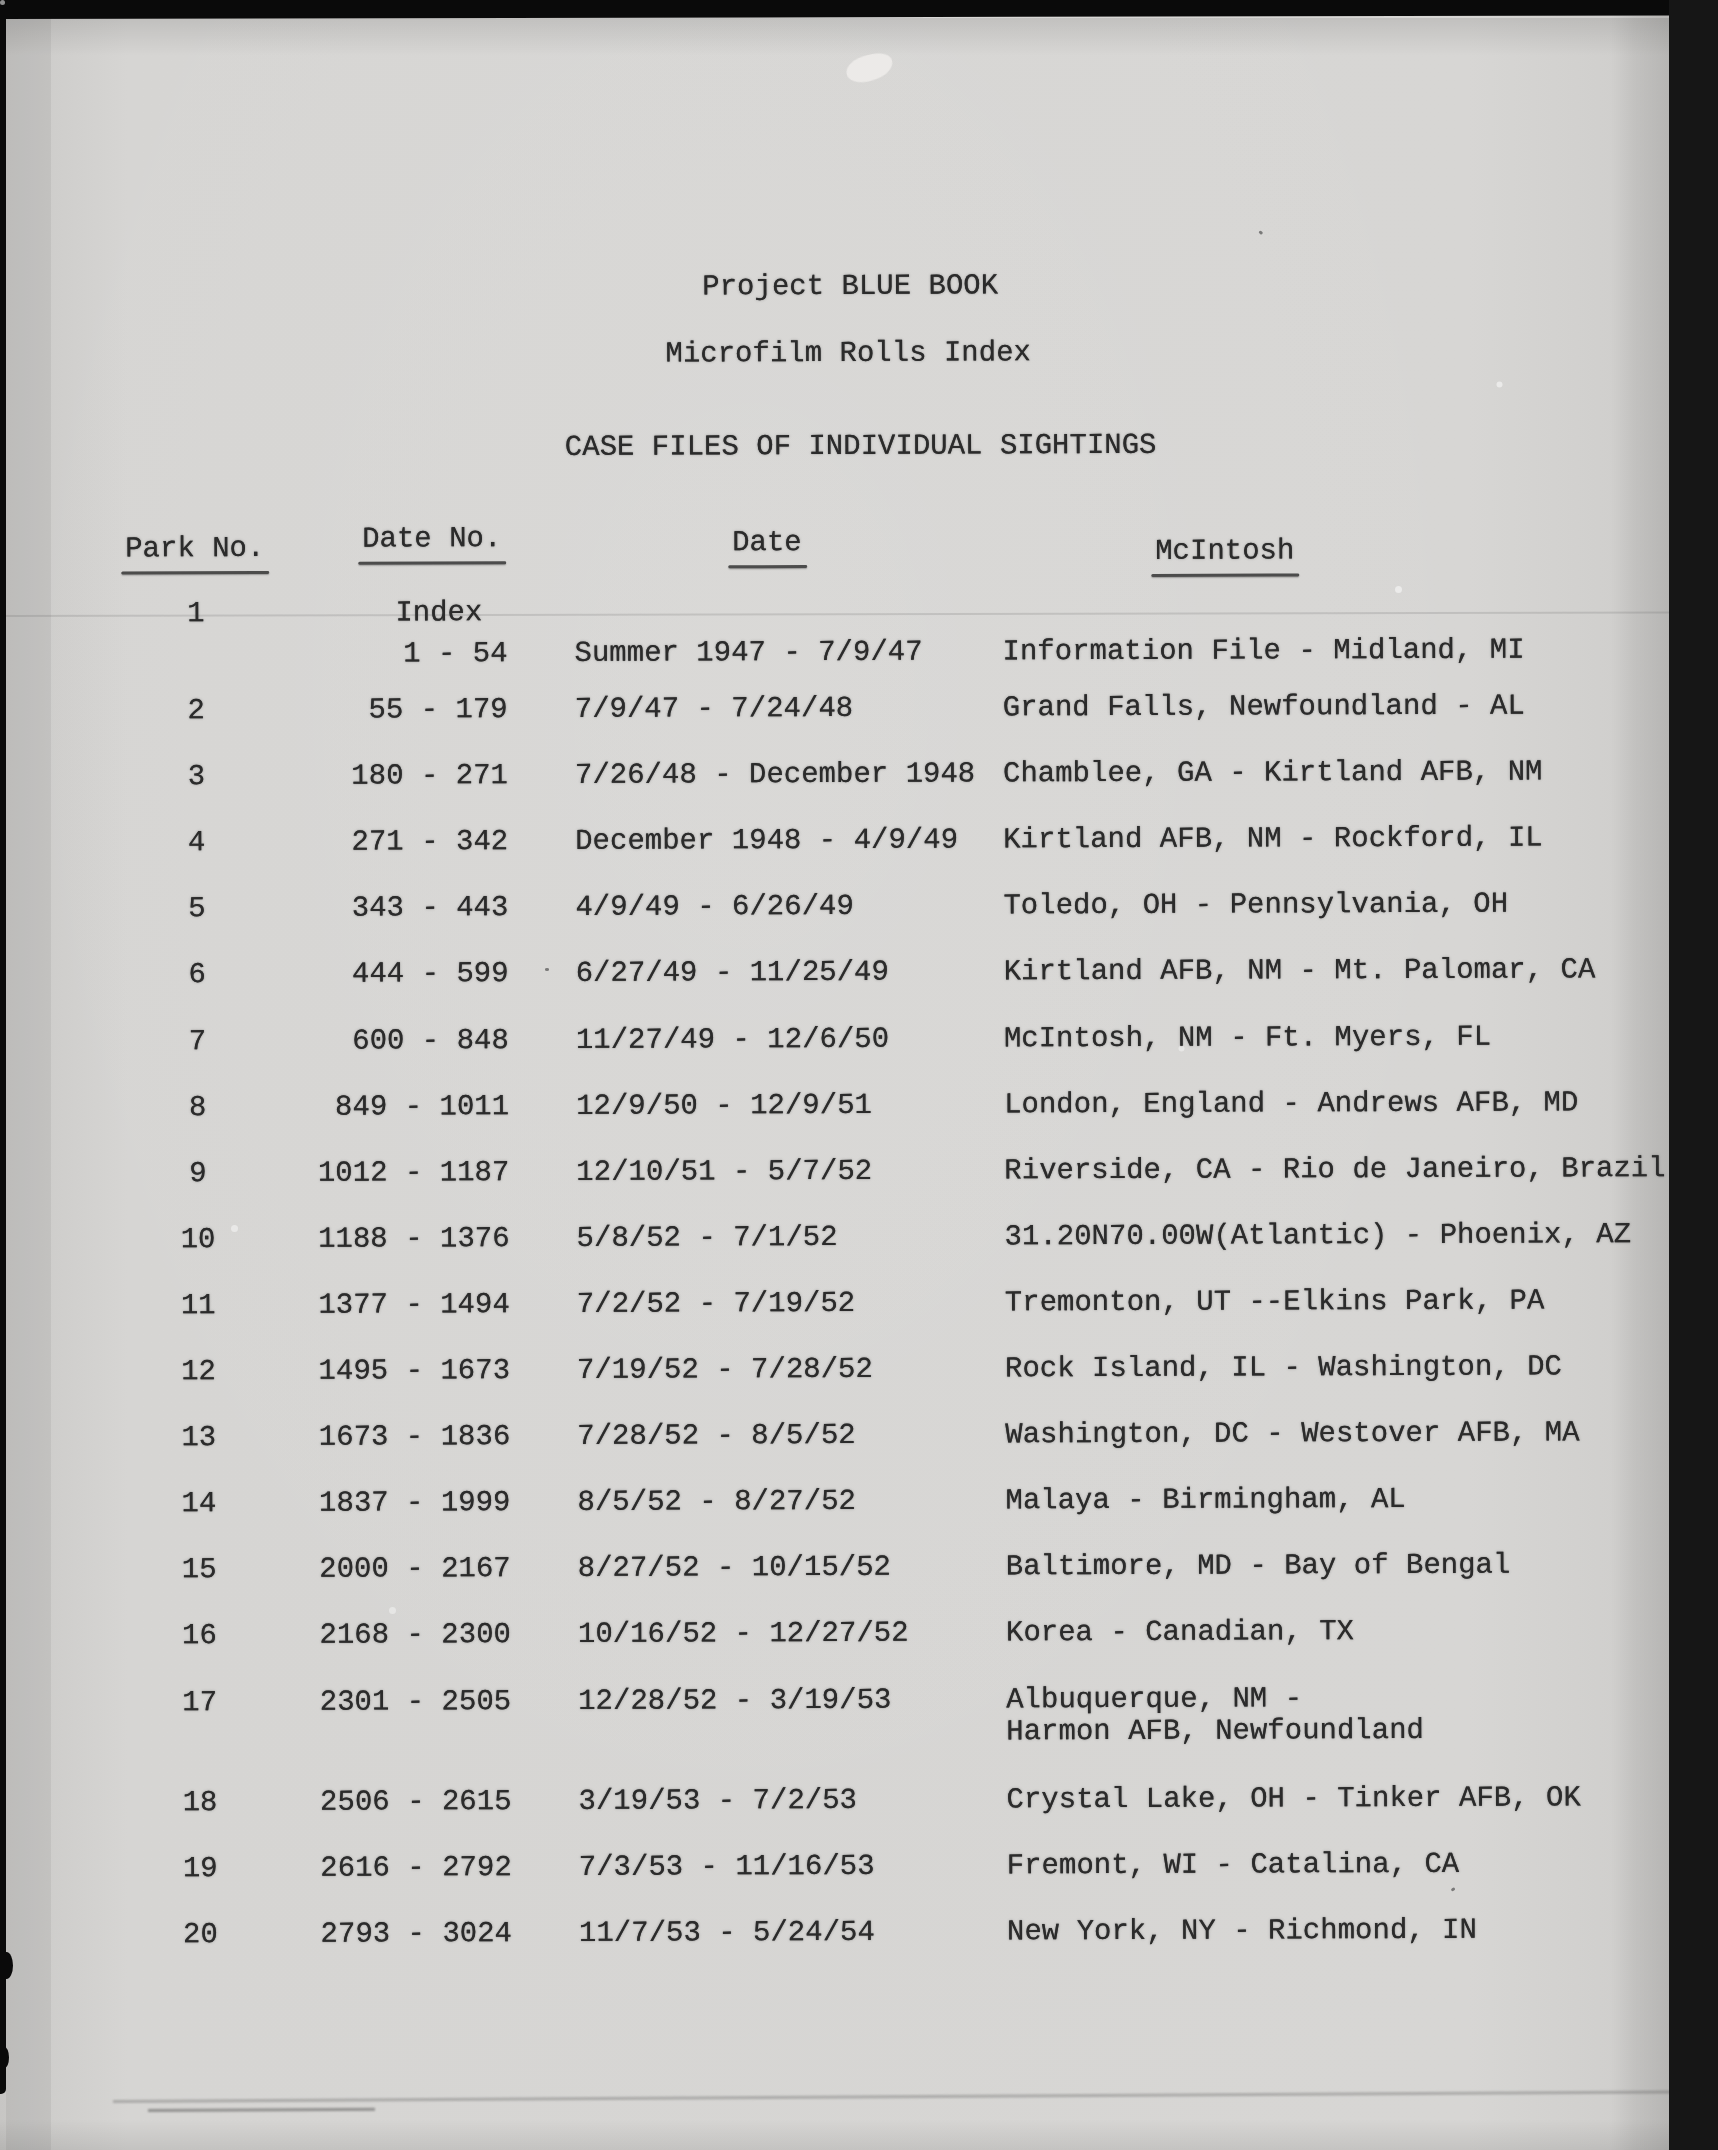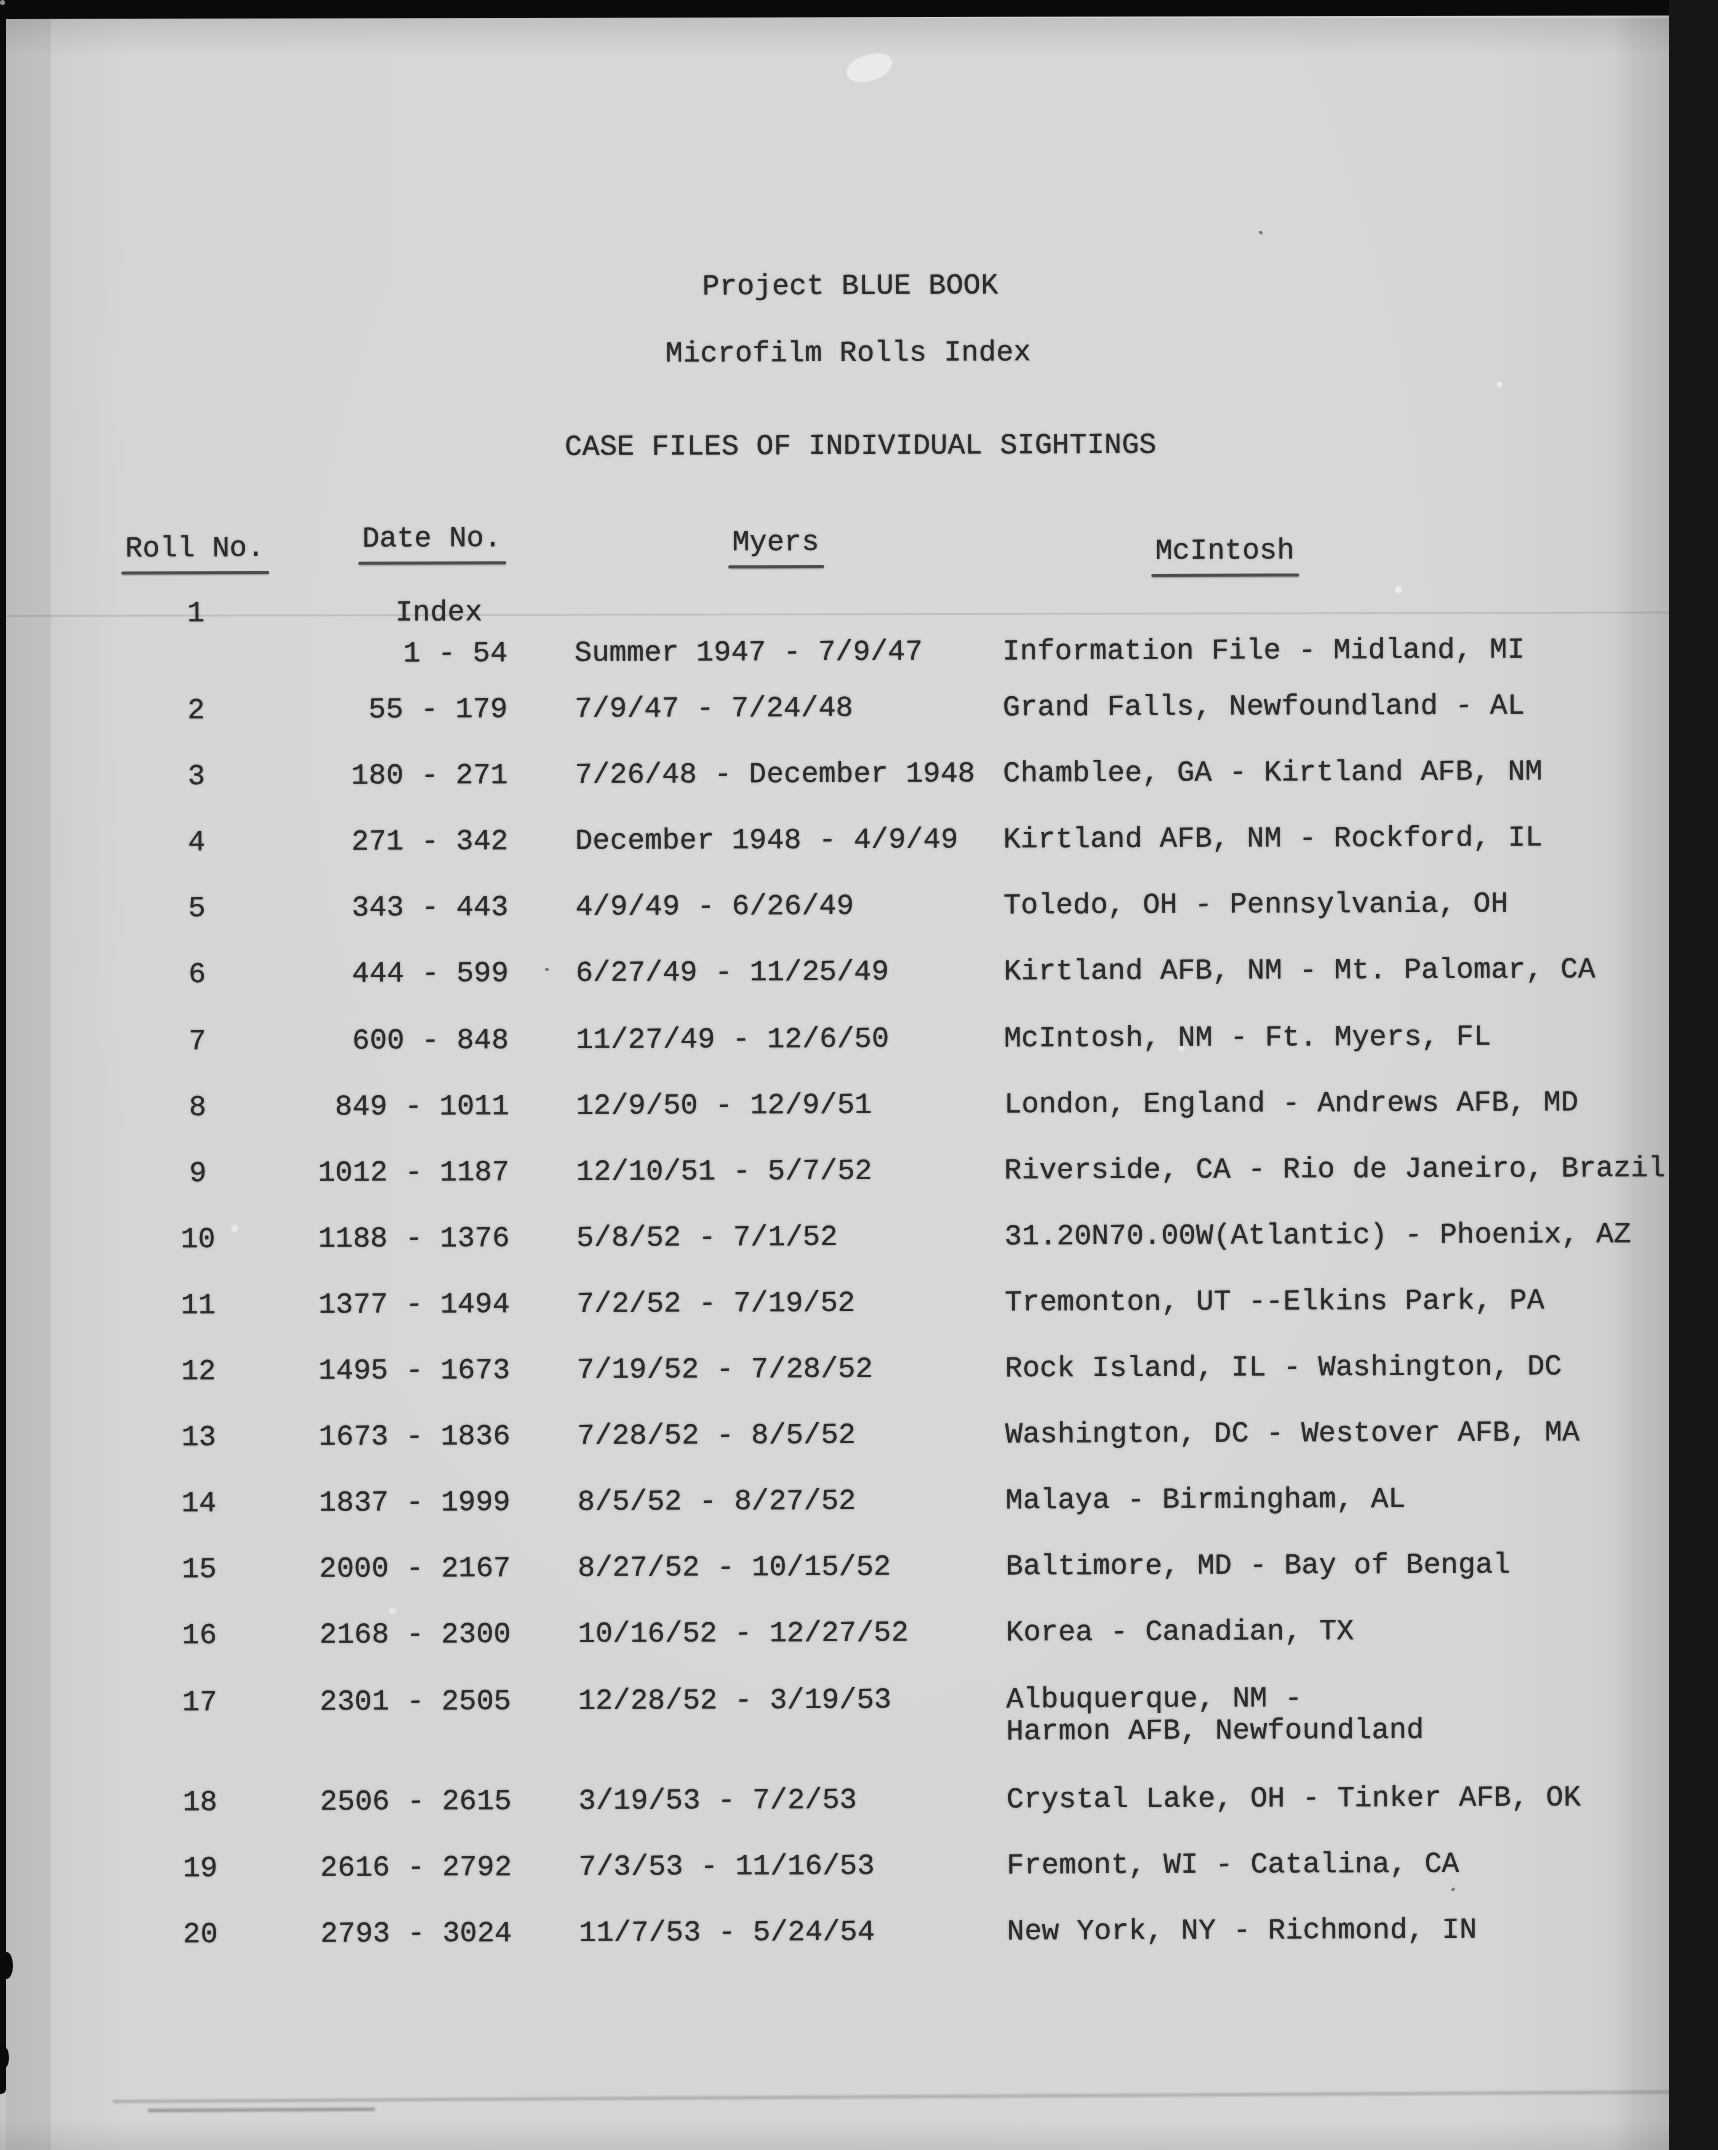--- a/index.html
+++ b/index.html
@@ -101,21 +101,21 @@
   <div class="dust"></div>
   <div class="fleck f1"></div>
   <div class="fleck f2"></div>
   <div class="fleck f3"></div>
 
   <div class="sheet">
     <span class="t1">Project BLUE BOOK</span>
     <span class="t2">Microfilm Rolls Index</span>
     <span class="t3">CASE FILES OF INDIVIDUAL SIGHTINGS</span>
 
-    <span class="h-roll"><span class="colhead">Roll No.</span></span>
+    <span class="h-roll"><span class="colhead">Park No.</span></span>
     <span class="h-file"><span class="colhead">Date No.</span></span>
-    <span class="h-date"><span class="colhead">Myers</span></span>
+    <span class="h-date"><span class="colhead">Date</span></span>
     <span class="h-loc"><span class="colhead">McIntosh</span></span>
 
     <div id="rows"><span class="cell cell-roll" style="top: 594px;">1</span><span class="cell cell-index" style="top: 594px;">Index</span><span class="cell cell-file" style="top: 635px;">1 - 54</span><span class="cell cell-date" style="top: 635px;">Summer 1947 - 7/9/47</span><span class="cell cell-loc" style="top: 635px;">Information File - Midland, MI</span><span class="cell cell-roll" style="top: 691px;">2</span><span class="cell cell-file" style="top: 691px;">55 - 179</span><span class="cell cell-date" style="top: 691px;">7/9/47 - 7/24/48</span><span class="cell cell-loc" style="top: 691px;">Grand Falls, Newfoundland - AL</span><span class="cell cell-roll" style="top: 757px;">3</span><span class="cell cell-file" style="top: 757px;">180 - 271</span><span class="cell cell-date" style="top: 757px;">7/26/48 - December 1948</span><span class="cell cell-loc" style="top: 757px;">Chamblee, GA - Kirtland AFB, NM</span><span class="cell cell-roll" style="top: 823px;">4</span><span class="cell cell-file" style="top: 823px;">271 - 342</span><span class="cell cell-date" style="top: 823px;">December 1948 - 4/9/49</span><span class="cell cell-loc" style="top: 823px;">Kirtland AFB, NM - Rockford, IL</span><span class="cell cell-roll" style="top: 889px;">5</span><span class="cell cell-file" style="top: 889px;">343 - 443</span><span class="cell cell-date" style="top: 889px;">4/9/49 - 6/26/49</span><span class="cell cell-loc" style="top: 889px;">Toledo, OH - Pennsylvania, OH</span><span class="cell cell-roll" style="top: 955px;">6</span><span class="cell cell-file" style="top: 955px;">444 - 599</span><span class="cell cell-date" style="top: 955px;">6/27/49 - 11/25/49</span><span class="cell cell-loc" style="top: 955px;">Kirtland AFB, NM - Mt. Palomar, CA</span><span class="cell cell-roll" style="top: 1022px;">7</span><span class="cell cell-file" style="top: 1022px;">600 - 848</span><span class="cell cell-date" style="top: 1022px;">11/27/49 - 12/6/50</span><span class="cell cell-loc" style="top: 1022px;">McIntosh, NM - Ft. Myers, FL</span><span class="cell cell-roll" style="top: 1088px;">8</span><span class="cell cell-file" style="top: 1088px;">849 - 1011</span><span class="cell cell-date" style="top: 1088px;">12/9/50 - 12/9/51</span><span class="cell cell-loc" style="top: 1088px;">London, England - Andrews AFB, MD</span><span class="cell cell-roll" style="top: 1154px;">9</span><span class="cell cell-file" style="top: 1154px;">1012 - 1187</span><span class="cell cell-date" style="top: 1154px;">12/10/51 - 5/7/52</span><span class="cell cell-loc" style="top: 1154px;">Riverside, CA - Rio de Janeiro, Brazil</span><span class="cell cell-roll" style="top: 1220px;">10</span><span class="cell cell-file" style="top: 1220px;">1188 - 1376</span><span class="cell cell-date" style="top: 1220px;">5/8/52 - 7/1/52</span><span class="cell cell-loc" style="top: 1220px;">31.20N70.00W(Atlantic) - Phoenix, AZ</span><span class="cell cell-roll" style="top: 1286px;">11</span><span class="cell cell-file" style="top: 1286px;">1377 - 1494</span><span class="cell cell-date" style="top: 1286px;">7/2/52 - 7/19/52</span><span class="cell cell-loc" style="top: 1286px;">Tremonton, UT --Elkins Park, PA</span><span class="cell cell-roll" style="top: 1352px;">12</span><span class="cell cell-file" style="top: 1352px;">1495 - 1673</span><span class="cell cell-date" style="top: 1352px;">7/19/52 - 7/28/52</span><span class="cell cell-loc" style="top: 1352px;">Rock Island, IL - Washington, DC</span><span class="cell cell-roll" style="top: 1418px;">13</span><span class="cell cell-file" style="top: 1418px;">1673 - 1836</span><span class="cell cell-date" style="top: 1418px;">7/28/52 - 8/5/52</span><span class="cell cell-loc" style="top: 1418px;">Washington, DC - Westover AFB, MA</span><span class="cell cell-roll" style="top: 1484px;">14</span><span class="cell cell-file" style="top: 1484px;">1837 - 1999</span><span class="cell cell-date" style="top: 1484px;">8/5/52 - 8/27/52</span><span class="cell cell-loc" style="top: 1484px;">Malaya - Birmingham, AL</span><span class="cell cell-roll" style="top: 1550px;">15</span><span class="cell cell-file" style="top: 1550px;">2000 - 2167</span><span class="cell cell-date" style="top: 1550px;">8/27/52 - 10/15/52</span><span class="cell cell-loc" style="top: 1550px;">Baltimore, MD - Bay of Bengal</span><span class="cell cell-roll" style="top: 1616px;">16</span><span class="cell cell-file" style="top: 1616px;">2168 - 2300</span><span class="cell cell-date" style="top: 1616px;">10/16/52 - 12/27/52</span><span class="cell cell-loc" style="top: 1616px;">Korea - Canadian, TX</span><span class="cell cell-roll" style="top: 1683px;">17</span><span class="cell cell-file" style="top: 1683px;">2301 - 2505</span><span class="cell cell-date" style="top: 1683px;">12/28/52 - 3/19/53</span><span class="cell cell-loc" style="top: 1683px;">Albuquerque, NM -</span><span class="cell cell-loc" style="top: 1715px;">Harmon AFB, Newfoundland</span><span class="cell cell-roll" style="top: 1783px;">18</span><span class="cell cell-file" style="top: 1783px;">2506 - 2615</span><span class="cell cell-date" style="top: 1783px;">3/19/53 - 7/2/53</span><span class="cell cell-loc" style="top: 1783px;">Crystal Lake, OH - Tinker AFB, OK</span><span class="cell cell-roll" style="top: 1849px;">19</span><span class="cell cell-file" style="top: 1849px;">2616 - 2792</span><span class="cell cell-date" style="top: 1849px;">7/3/53 - 11/16/53</span><span class="cell cell-loc" style="top: 1849px;">Fremont, WI - Catalina, CA</span><span class="cell cell-roll" style="top: 1915px;">20</span><span class="cell cell-file" style="top: 1915px;">2793 - 3024</span><span class="cell cell-date" style="top: 1915px;">11/7/53 - 5/24/54</span><span class="cell cell-loc" style="top: 1915px;">New York, NY - Richmond, IN</span></div>
   </div>
 </div>
 
 
 </body></html>

